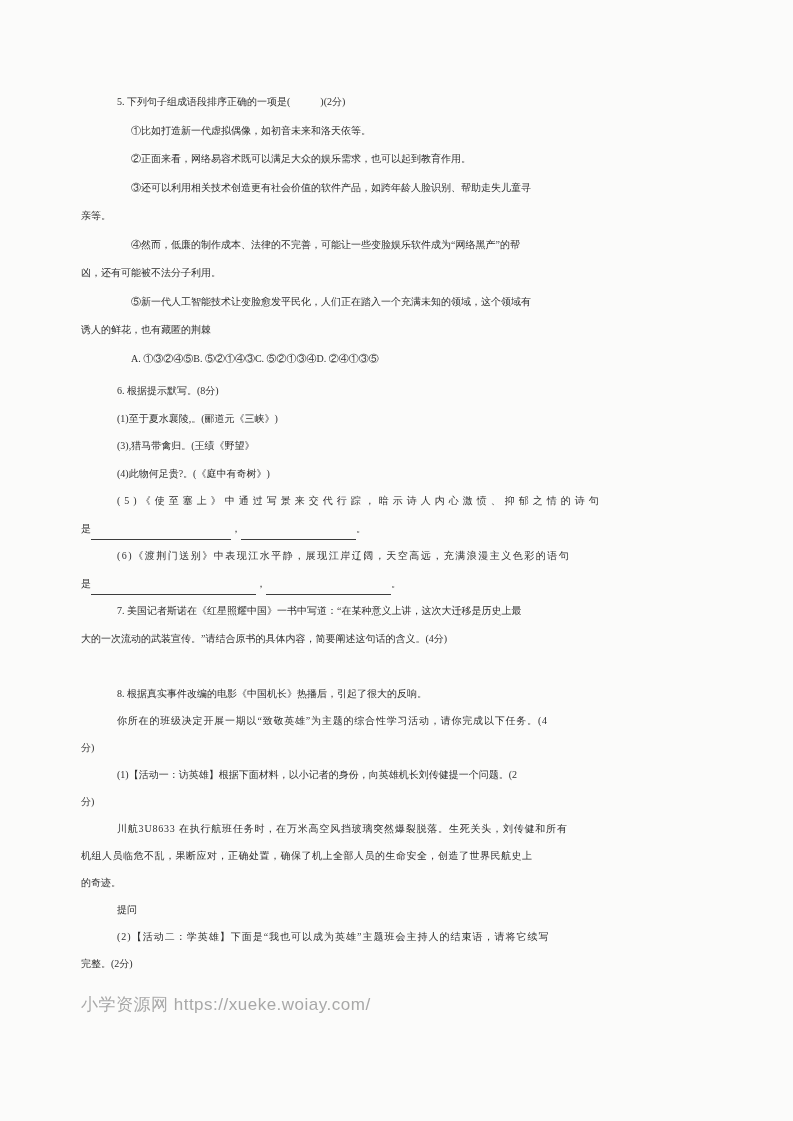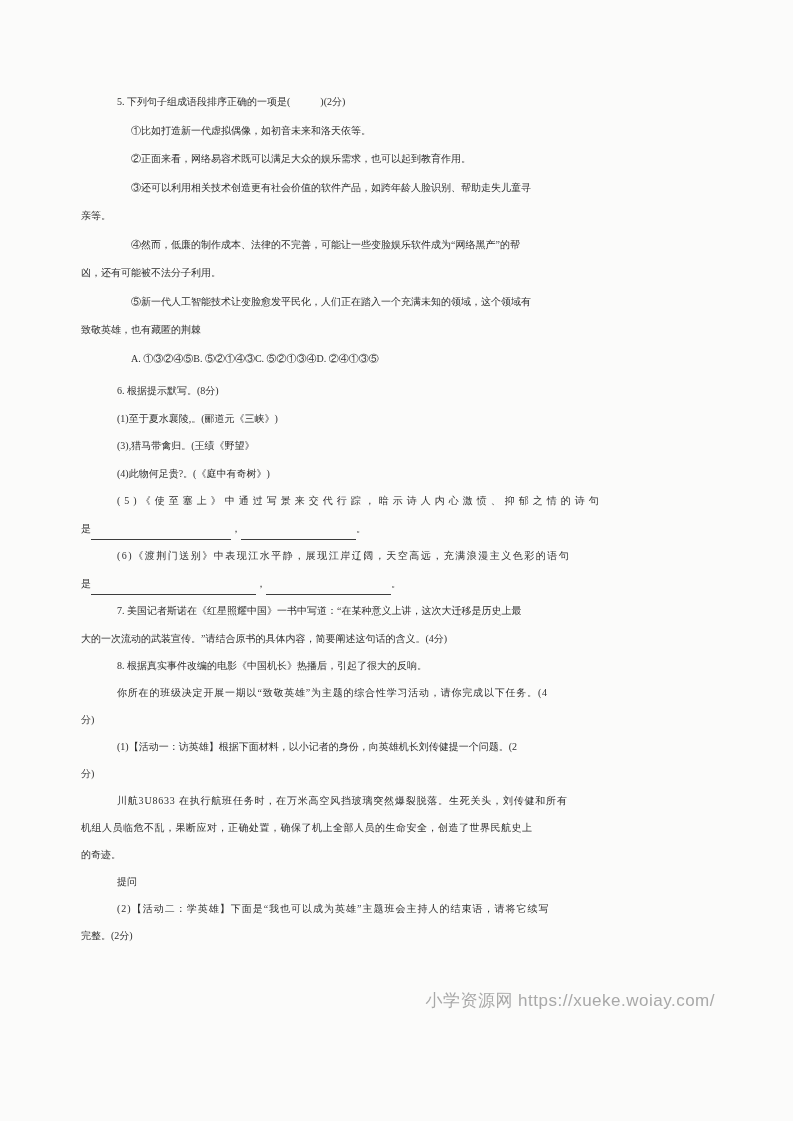--- a/index.html
+++ b/index.html
@@ -24,57 +24,57 @@
     white-space: nowrap;
     font-size: 10px;
   }
   
   .sec-q5 .line   { line-height: 28.5px; height: 28.5px; }
   .sec-q6 .line,
   .sec-q7 .line   { line-height: 27.5px; height: 27.5px; }
   .sec-q8 .line   { line-height: 27px;   height: 27px; }
 
   .sec-q6 { margin-top: 4px; }
-  .sec-q8 { } 
+  .sec-q8 { margin-top: 28px; } 
 
   .ind0 { padding-left: 0; }
   .ind2 { padding-left: 36px; }
   .ind3 { padding-left: 50px; }
 
   .blank {
     display: inline-block;
     height: 15px;
     border-bottom: 1px solid #3c3c3c;
     vertical-align: bottom;
     margin-bottom: 2px;
   }
   .footer {
-    margin-top: 40px;
-    text-align: right;
+    margin-top: 16px;
+    text-align: left;
     font-family: "Liberation Sans", "DejaVu Sans", sans-serif;
     font-size: 17px;
     color: #a8a8a8;
     letter-spacing: 0.5px;
   }
 </style>
 </head>
 <body>
 
 <div class="page">
 
   <div class="sec-q5">
       <div class="line ind2">5. 下列句子组成语段排序正确的一项是(　　　)(2分)</div>
       <div class="line ind3">①比如打造新一代虚拟偶像，如初音未来和洛天依等。</div>
       <div class="line ind3">②正面来看，网络易容术既可以满足大众的娱乐需求，也可以起到教育作用。</div>
       <div class="line ind3">③还可以利用相关技术创造更有社会价值的软件产品，如跨年龄人脸识别、帮助走失儿童寻</div>
       <div class="line ind0">亲等。</div>
       <div class="line ind3">④然而，低廉的制作成本、法律的不完善，可能让一些变脸娱乐软件成为“网络黑产”的帮</div>
       <div class="line ind0">凶，还有可能被不法分子利用。</div>
       <div class="line ind3">⑤新一代人工智能技术让变脸愈发平民化，人们正在踏入一个充满未知的领域，这个领域有</div>
-      <div class="line ind0">致敬英雄，也有藏匿的荆棘</div>
+      <div class="line ind0">诱人的鲜花，也有藏匿的荆棘</div>
       <div class="line ind3">A. ①③②④⑤B. ⑤②①④③C. ⑤②①③④D. ②④①③⑤</div>
     </div>
 
   <div class="sec-q6">
       <div class="line ind2">6. 根据提示默写。(8分)</div>
       <div class="line ind2">(1)至于夏水襄陵,。(郦道元《三峡》)</div>
       <div class="line ind2">(3),猎马带禽归。(王绩《野望》</div>
       <div class="line ind2">(4)此物何足贵?。(《庭中有奇树》)</div>
       <div class="line ind2" style="letter-spacing: 4px;">(5)《使至塞上》中通过写景来交代行踪，暗示诗人内心激愤、抑郁之情的诗句</div>
       <div class="line ind0"><span>是</span><span class="blank" style="width: 140px;"></span><span>，</span><span class="blank" style="width: 115px;"></span><span>。</span></div>

